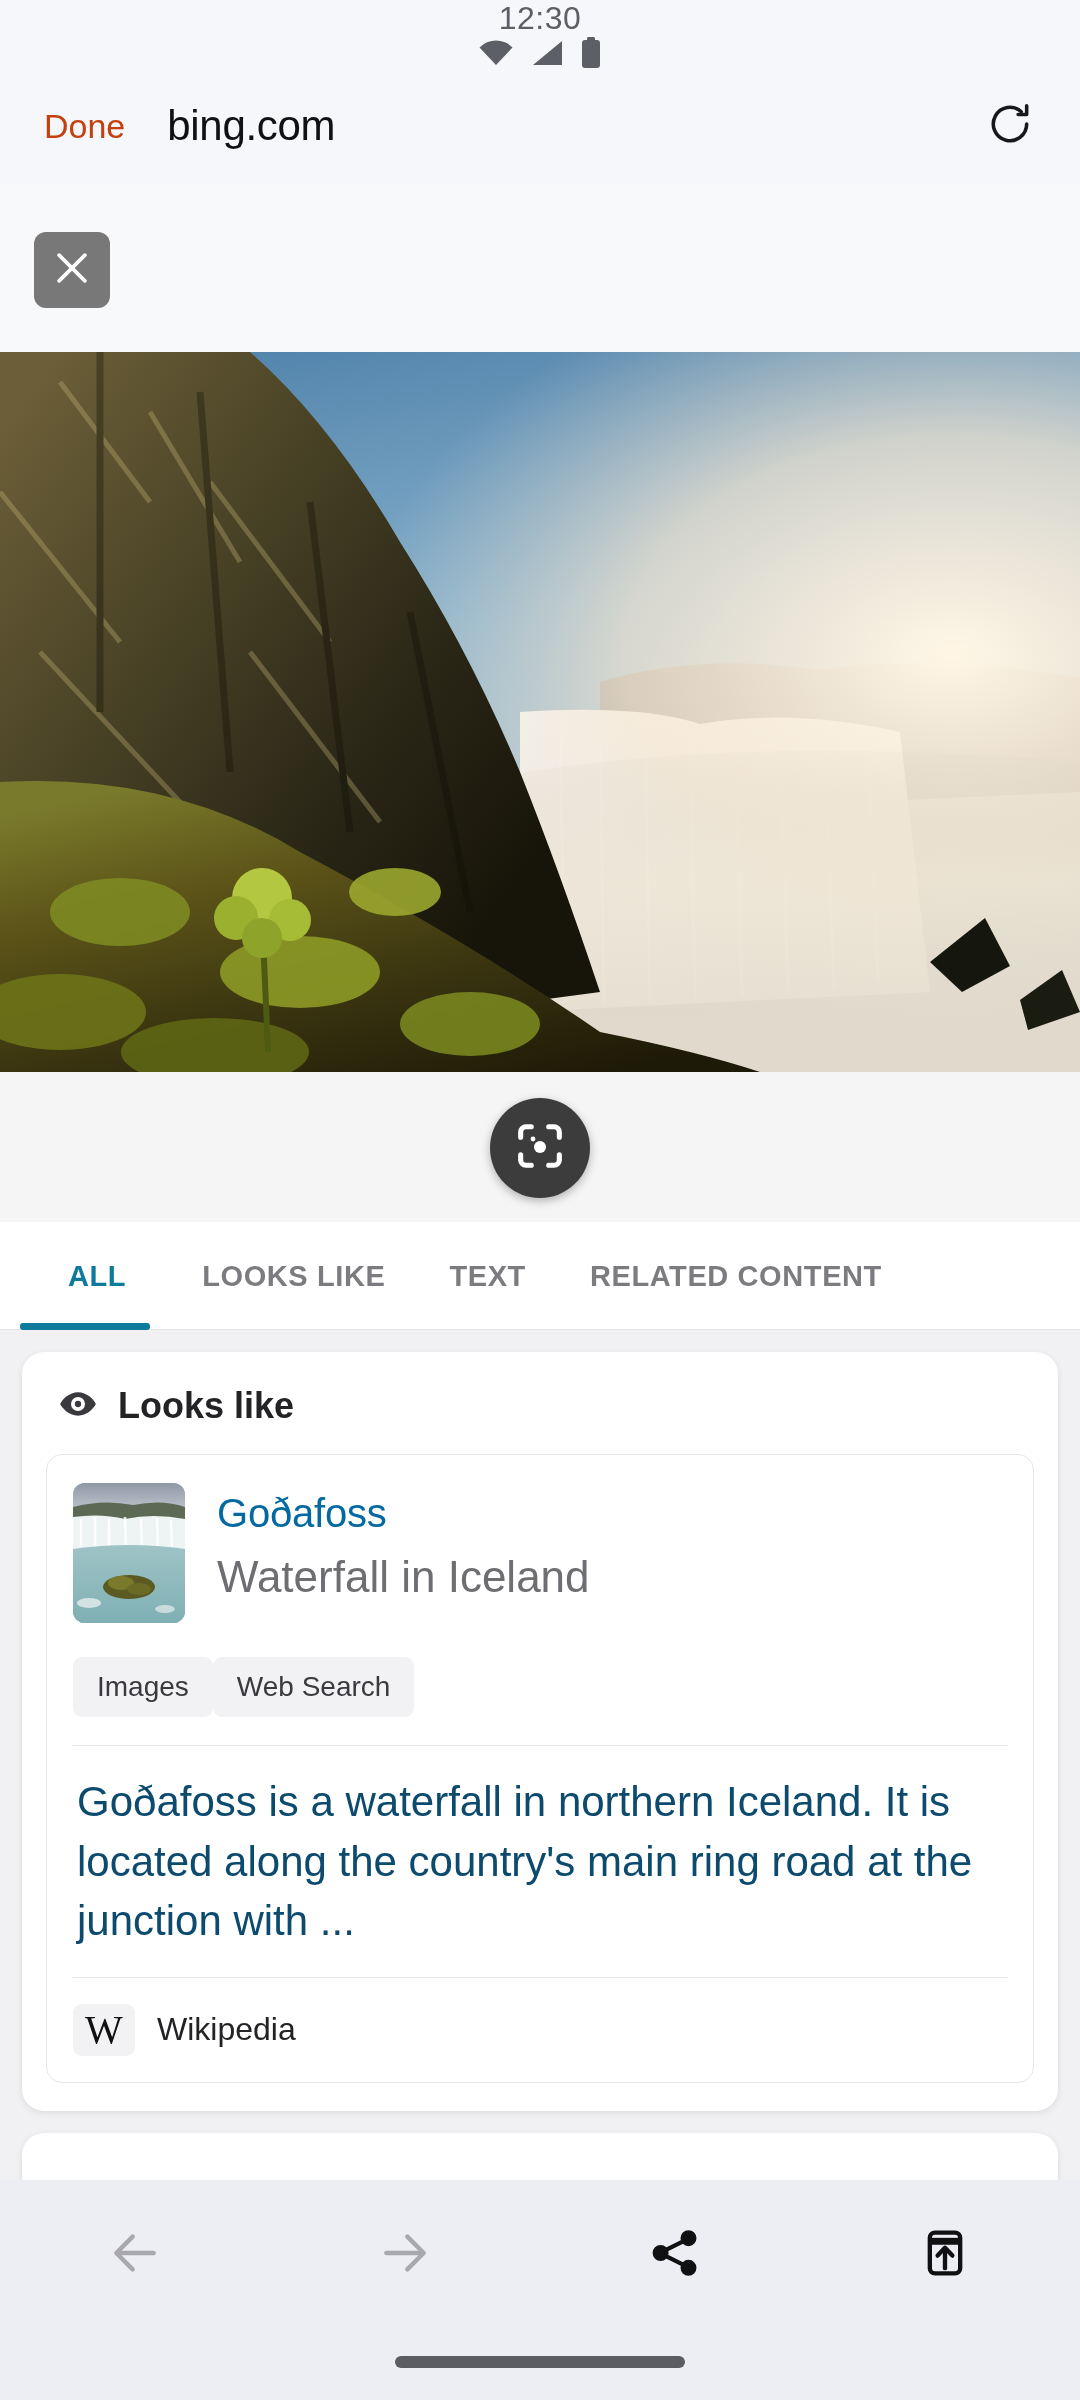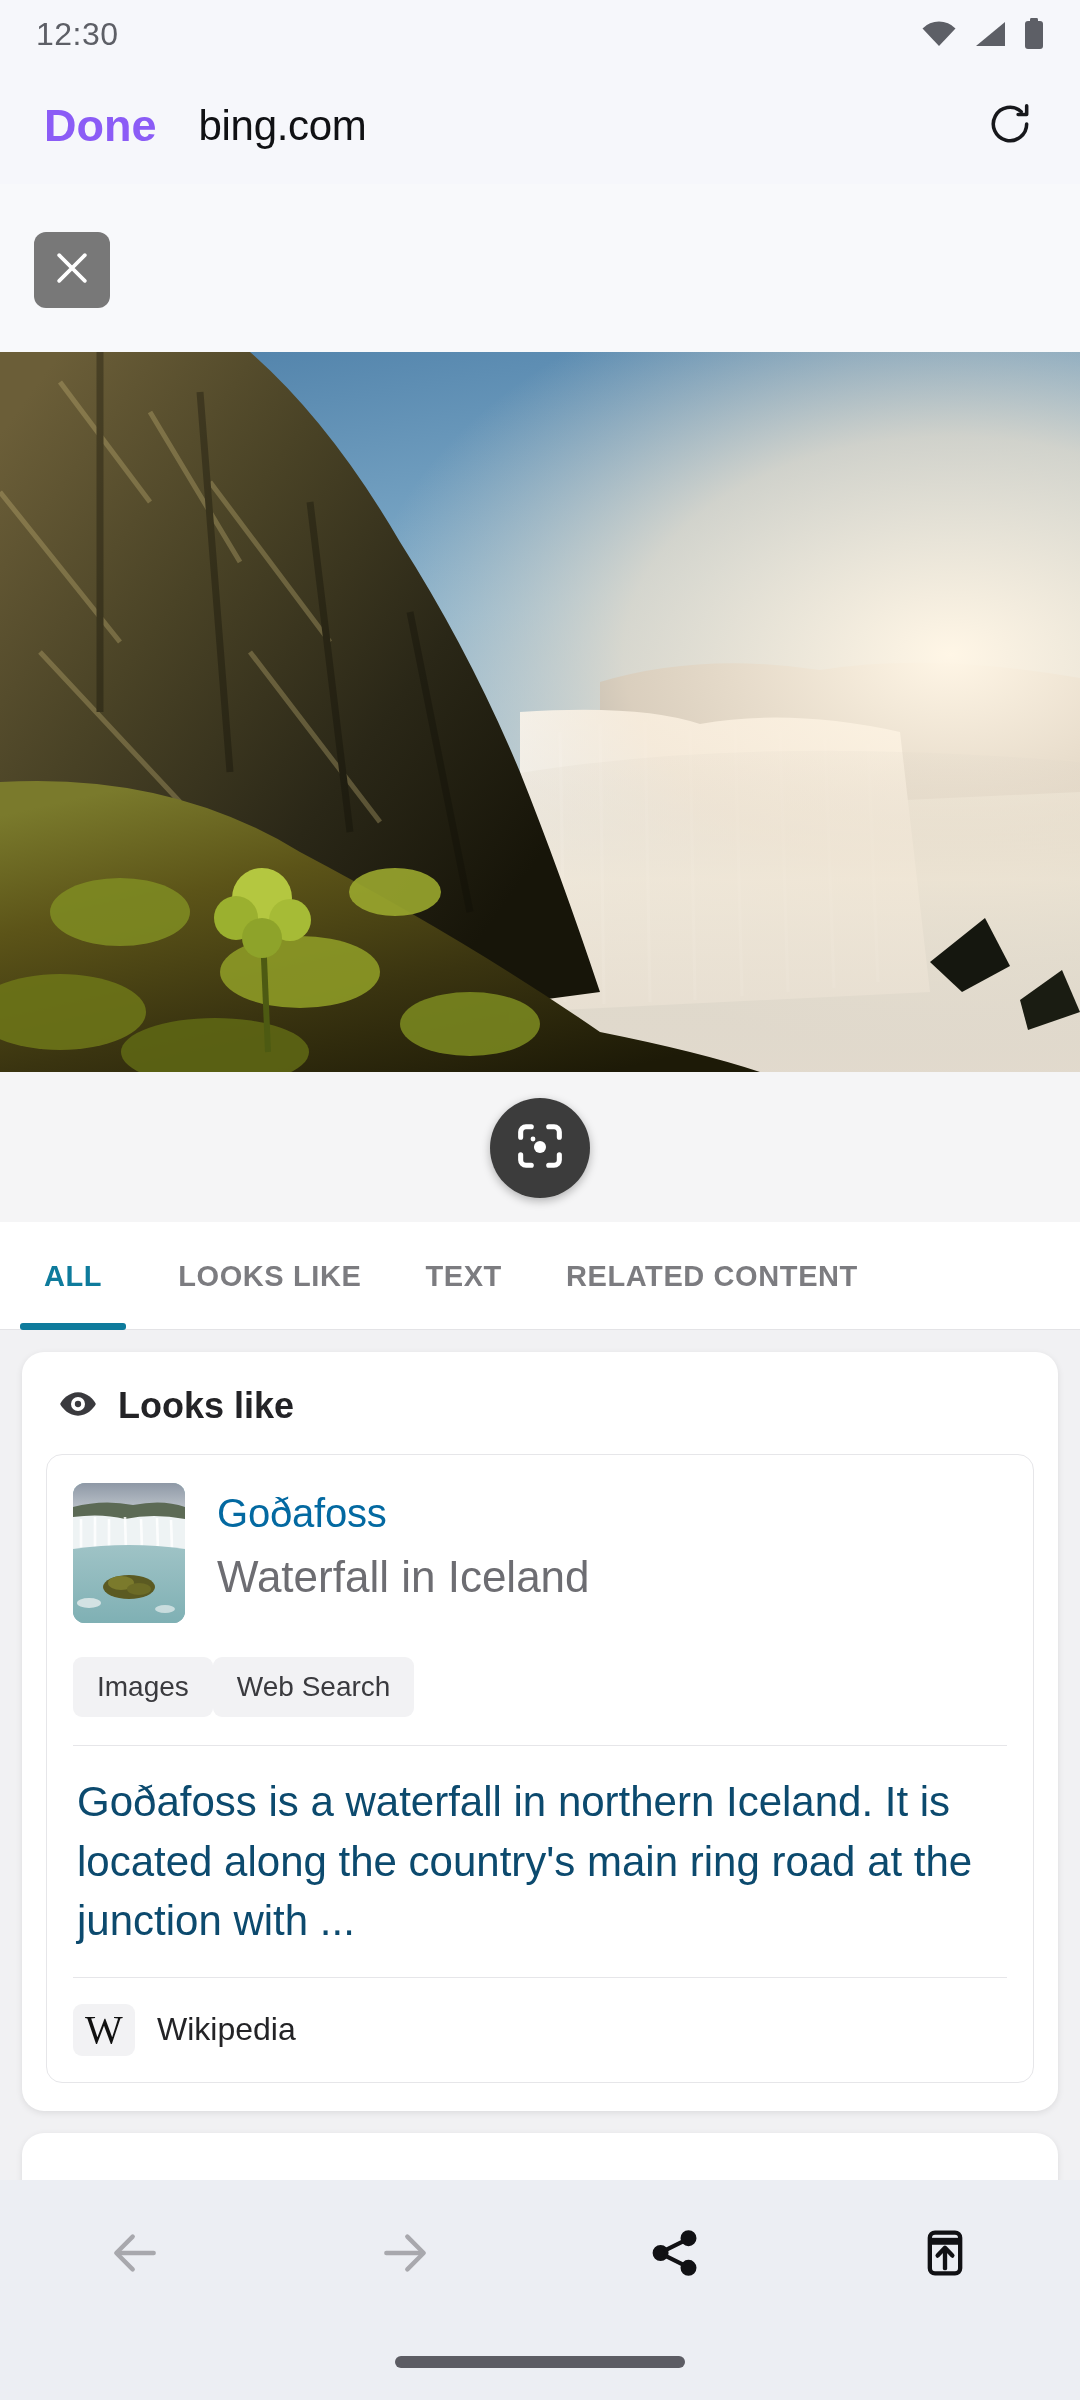--- a/index.html
+++ b/index.html
@@ -10,34 +10,35 @@
     overflow:hidden;
   }
   .phone { position:relative; width:1080px; height:2400px; background:#f6f7fb; }
 
   
   .statusbar {
     position:absolute; top:0; left:0; width:1080px; height:68px;
     background:#f6f7fb;
     display:flex; align-items:center; justify-content:space-between;
     padding:0 36px;
+    flex-direction:column;
   }
   .clock { font-size:32px; color:#5d5f66; letter-spacing:.5px; }
   .sysicons { display:flex; align-items:center; gap:18px; }
   .ic-wifi { width:34px; height:26px; }
   .ic-cell { width:32px; height:26px; }
   .ic-batt { width:20px; height:32px; }
 
   
   .bheader {
     position:absolute; top:68px; left:0; width:1080px; height:116px;
     background:#f6f7fb;
     display:flex; align-items:center; padding:0 44px;
   }
-  .done-btn { font-size:45px; color:#8b5cf6; font-weight:700; }
+  .done-btn { font-size:34px; color:#c2410c; font-weight:400; }
   .site-title {
     font-size:42px; color:#101114; margin-left:42px; letter-spacing:-.3px;
   }
   .reload-btn { margin-left:auto; width:52px; height:52px; display:flex; align-items:center; justify-content:center; }
 
   
   .lens-topbar {
     position:absolute; top:184px; left:0; width:1080px; height:172px;
     background:#f8f9fb;
   }
@@ -74,21 +75,21 @@
     background:#ffffff;
     display:flex; align-items:flex-start;
     border-bottom:1px solid #e3e3e6;
   }
   .tab {
     position:relative; height:108px;
     display:flex; align-items:center;
     font-size:29px; font-weight:700; letter-spacing:.6px;
     color:#7c7c80; white-space:nowrap;
   }
-  .tab.t0 { padding-left:44px; padding-right:44px; }
+  .tab.t0 { padding-left:68px; padding-right:44px; }
   .tab.t1 { padding-left:32px; padding-right:32px; }
   .tab.t2 { padding-left:32px; padding-right:32px; }
   .tab.t3 { padding-left:32px; padding-right:32px; }
   .tab.active { color:#0e7b9c; }
   .tab.active::after {
     content:""; position:absolute; left:20px; right:20px; bottom:0;
     height:7px; background:#0e7b9c; border-radius:3px;
   }
 
   

